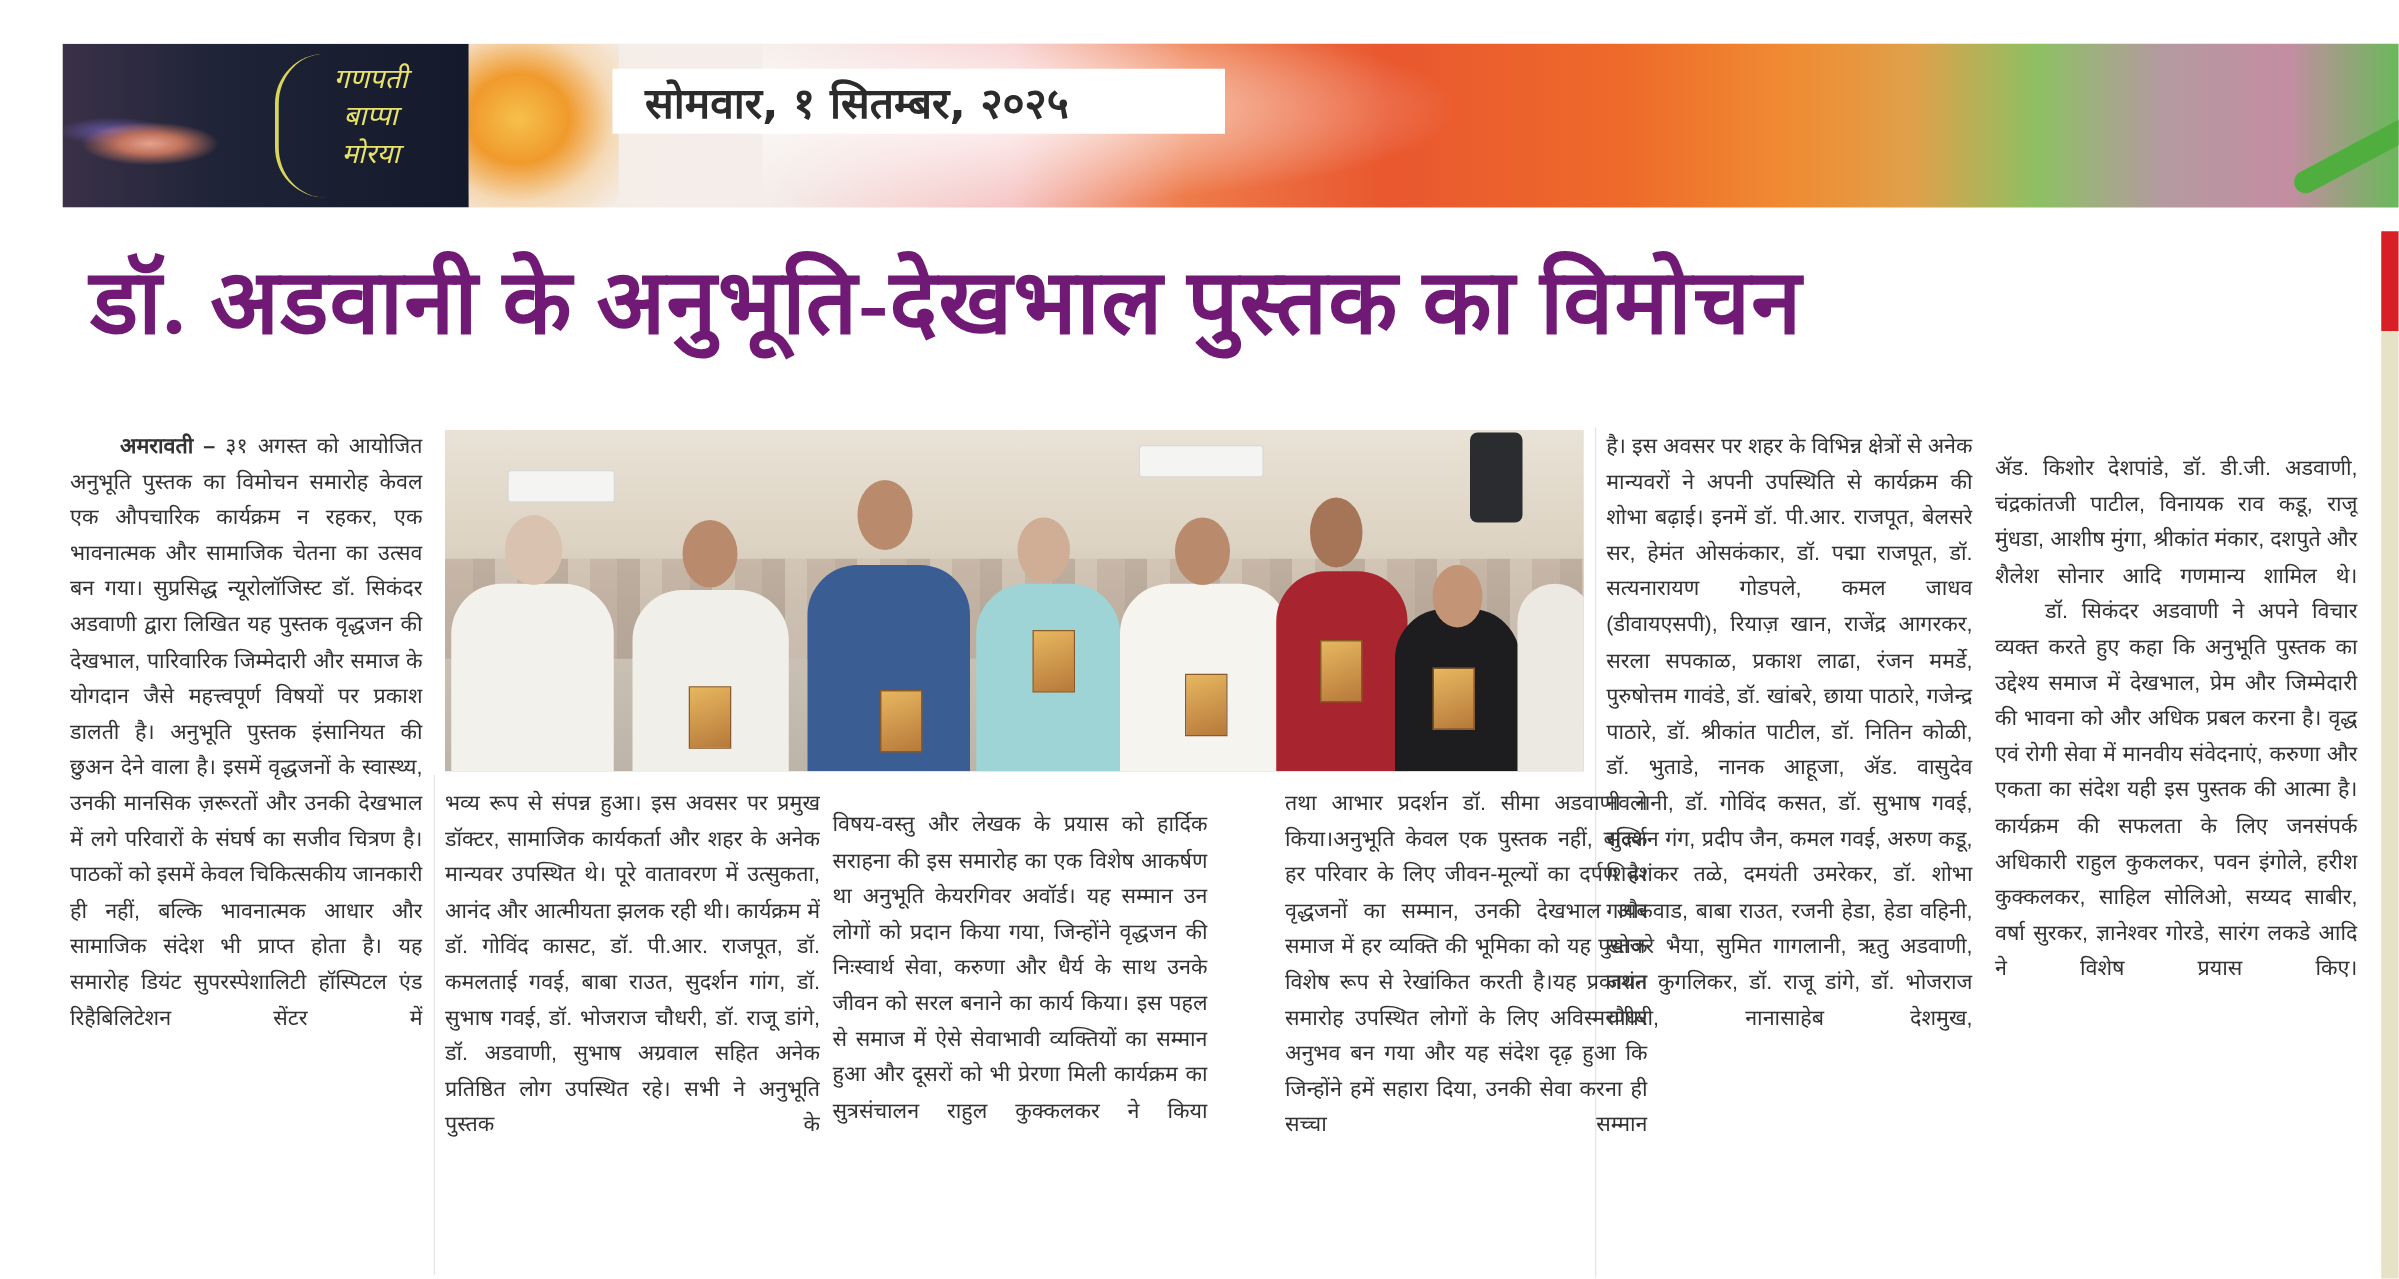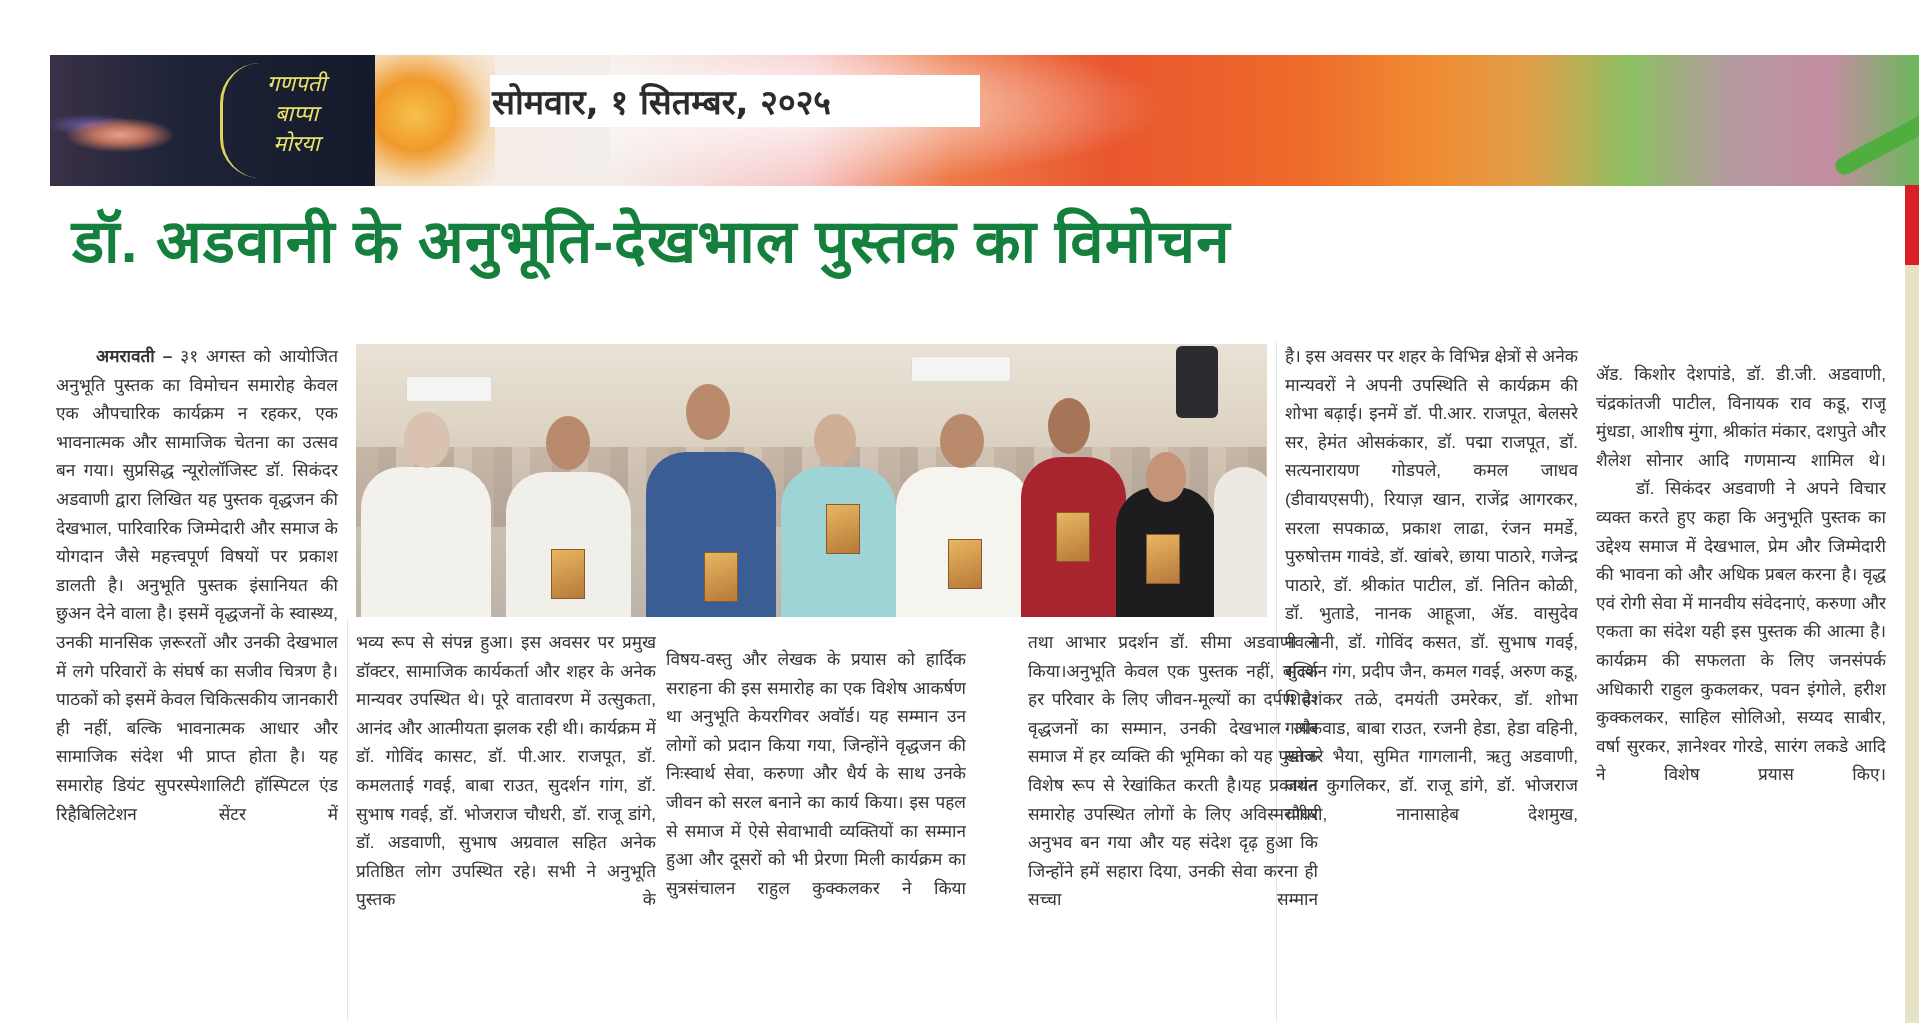--- a/index.html
+++ b/index.html
@@ -7,21 +7,20 @@
   body { position: relative; font-family: "DejaVu Sans", sans-serif; color: #2a2a2a; }
 
   
   .banner {
     position: absolute; left: 50px; top: 35px; width: 1869px; height: 131px;
     background: linear-gradient(90deg,
       #f6e9e1 0px, #f4eeea 560px, #f6c6c6 760px, #ee7a4a 900px, #e9572f 1060px,
       #ee6a2a 1250px, #f08b32 1380px, #e0a04a 1480px, #8dc063 1580px,
       #b49aa0 1680px, #c48da2 1780px, #6ab85a 1869px);
     overflow: hidden;
-    margin-top: 20px;
   }
   .banner .splash {
     position: absolute; left: 560px; top: 0; width: 560px; height: 131px;
     background: radial-gradient(ellipse at 30% 40%, rgba(255,255,255,0.85), rgba(255,255,255,0) 70%);
   }
   .ganesha-left {
     position: absolute; left: 0; top: 0; width: 325px; height: 131px;
     background:
       radial-gradient(ellipse at 70px 80px, #e3a38e 0, #c2735d 25px, rgba(0,0,0,0) 55px),
       radial-gradient(ellipse at 40px 70px, #6b5aa8 0, rgba(0,0,0,0) 45px),
@@ -32,39 +31,39 @@
     color: #e8e26a; font-family: "DejaVu Serif", serif; font-style: italic;
     font-size: 22px; line-height: 30px; text-align: center; padding-top: 6px;
     border-left: 3px solid #d9d45c; border-radius: 40px 0 0 40px;
   }
   .ganesha-right {
     position: absolute; left: 325px; top: 0; width: 120px; height: 131px;
     background: radial-gradient(ellipse at 40px 60px, #f6c04a 0, #f09a2c 40px, #f5d9b5 75px, rgba(255,255,255,0) 110px);
   }
   .date-box {
     position: absolute; left: 440px; top: 20px; width: 490px; height: 52px;
-    background: #ffffff; display: flex; align-items: center; padding-left: 2px;
+    background: #ffffff; display: flex; align-items: center; padding-left: 26px;
     font-family: "DejaVu Sans", sans-serif; font-weight: bold; font-size: 34px; color: #2b2b2b;
   }
   .logo {
     position: absolute; left: 1022px; top: 14px; height: 110px;
     font-family: "DejaVu Sans", sans-serif; font-weight: bold; font-size: 70px; color: #d8202a;
     letter-spacing: 2px;
     text-shadow: 3px 3px 0 #ffffff, -2px -2px 0 #ffffff, 2px -2px 0 #ffffff, -2px 2px 0 #ffffff;
   }
   .leaf {
     position: absolute; left: 1780px; top: 80px; width: 110px; height: 18px;
     background: #4fae3e; transform: rotate(-28deg); border-radius: 9px;
   }
 
   
   .headline {
     position: absolute; left: 72px; top: 182px; width: 1790px; height: 130px;
-    font-family: Liberation Sans, sans-serif; font-weight: bold; font-size: 60px; line-height: 120px;
-    color: #15803d; letter-spacing: 1px; white-space: nowrap;
+    font-family: Liberation Serif, serif; font-weight: bold; font-size: 72px; line-height: 120px;
+    color: #701a75; letter-spacing: 1px; white-space: nowrap;
   }
   .side-red-tab {
     position: absolute; left: 1905px; top: 185px; width: 14px; height: 80px; background: #d81f26;
   }
   .side-strip {
     position: absolute; left: 1905px; top: 265px; width: 14px; height: 758px; background: #e6e2c5;
   }
 
   
   .col {

